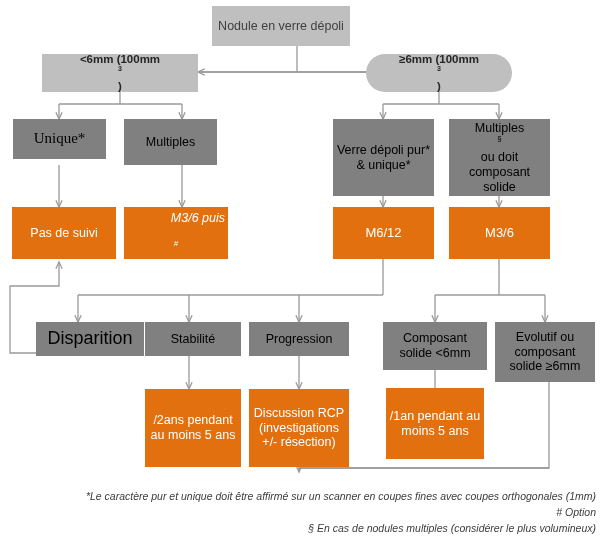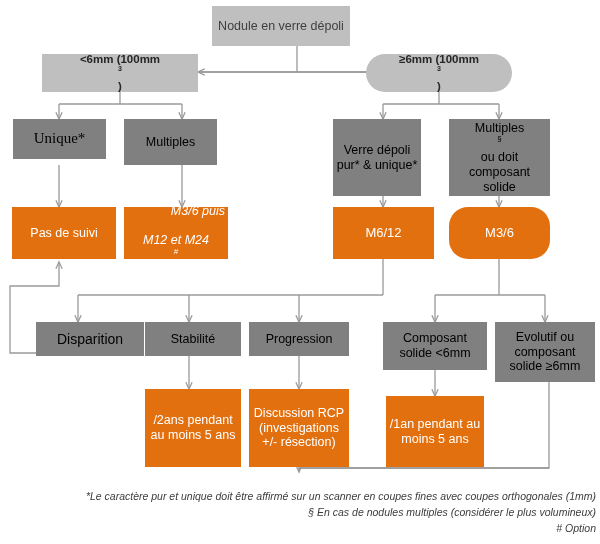--- a/index.html
+++ b/index.html
@@ -107,48 +107,48 @@
   </div>
 
   <div class="node dark" style="left:13px;top:119px;width:93px;height:40px;font-size:15px;font-family:Liberation Serif, serif;">
     <span>Unique*</span>
   </div>
 
   <div class="node dark" style="left:124px;top:119px;width:93px;height:46px;font-size:12.5px;">
     <span>Multiples</span>
   </div>
 
-  <div class="node dark" style="left:333px;top:119px;width:88px;height:77px;font-size:12.5px;">
+  <div class="node dark" style="left:333px;top:119px;width:101px;height:77px;font-size:12.5px;">
     <span>Verre dépoli pur* &amp; unique*</span>
   </div>
 
   <div class="node dark" style="left:449px;top:119px;width:101px;height:77px;font-size:12.5px;">
     <span><span>Multiples</span><sup>§</sup><span> ou doit composant solide</span></span>
   </div>
 
   <div class="node orange" style="left:12px;top:207px;width:104px;height:52px;font-size:12.5px;">
     <span>Pas de suivi</span>
   </div>
 
   <div class="node orange" style="left:124px;top:207px;width:104px;height:52px;font-size:12.5px;">
     <span>
       <span style="font-style:italic;text-align:right;">M3/6 puis</span><br>
-      <span class="ital">M12 et M24</span><sup class="ital">#</sup>
+      <sup class="ital">#</sup>
     </span>
   </div>
 
   <div class="node orange" style="left:333px;top:207px;width:101px;height:52px;font-size:13px;">
     <span>M6/12</span>
   </div>
 
-  <div class="node orange" style="left:449px;top:207px;width:101px;height:52px;font-size:13px;border-radius:19px;">
+  <div class="node orange" style="left:449px;top:207px;width:101px;height:52px;font-size:13px;">
     <span>M3/6</span>
   </div>
 
-  <div class="node dark" style="left:36px;top:322px;width:108px;height:34px;font-size:14px;">
+  <div class="node dark" style="left:36px;top:322px;width:108px;height:34px;font-size:18px;">
     <span>Disparition</span>
   </div>
 
   <div class="node dark" style="left:249px;top:322px;width:100px;height:34px;font-size:12.5px;">
     <span>Progression</span>
   </div>
 
   <div class="node dark" style="left:145px;top:322px;width:96px;height:34px;font-size:12.5px;">
     <span>Stabilité</span>
   </div>
@@ -162,23 +162,23 @@
   </div>
 
   <div class="node orange" style="left:145px;top:389px;width:96px;height:78px;font-size:12.5px;">
     <span>/2ans pendant au moins 5 ans</span>
   </div>
 
   <div class="node orange" style="left:249px;top:389px;width:100px;height:78px;font-size:12.5px;">
     <span>Discussion RCP (investigations +/- résection)</span>
   </div>
 
-  <div class="node orange" style="left:386px;top:396px;width:98px;height:71px;font-size:12.5px;">
+  <div class="node orange" style="left:386px;top:388px;width:98px;height:71px;font-size:12.5px;">
     <span>/1an pendant au moins 5 ans</span>
   </div>
 
   <div class="notes">
     <div>*Le caractère pur et unique doit être affirmé sur un scanner en coupes fines avec coupes orthogonales (1mm)</div>
+    <div># Option</div>
     <div>§ En cas de nodules multiples (considérer le plus volumineux)</div>
-    <div># Option</div>
   </div>
 
 </div>
 
 </body></html>

